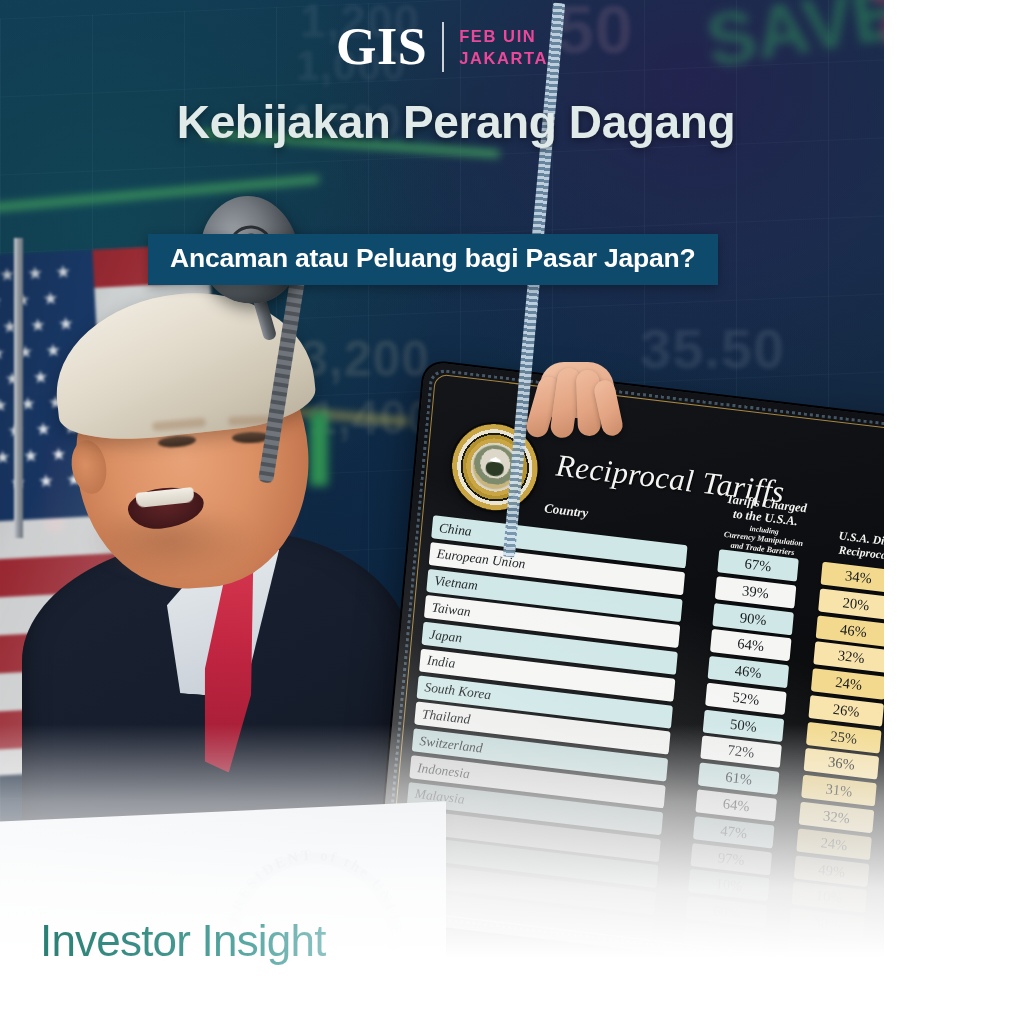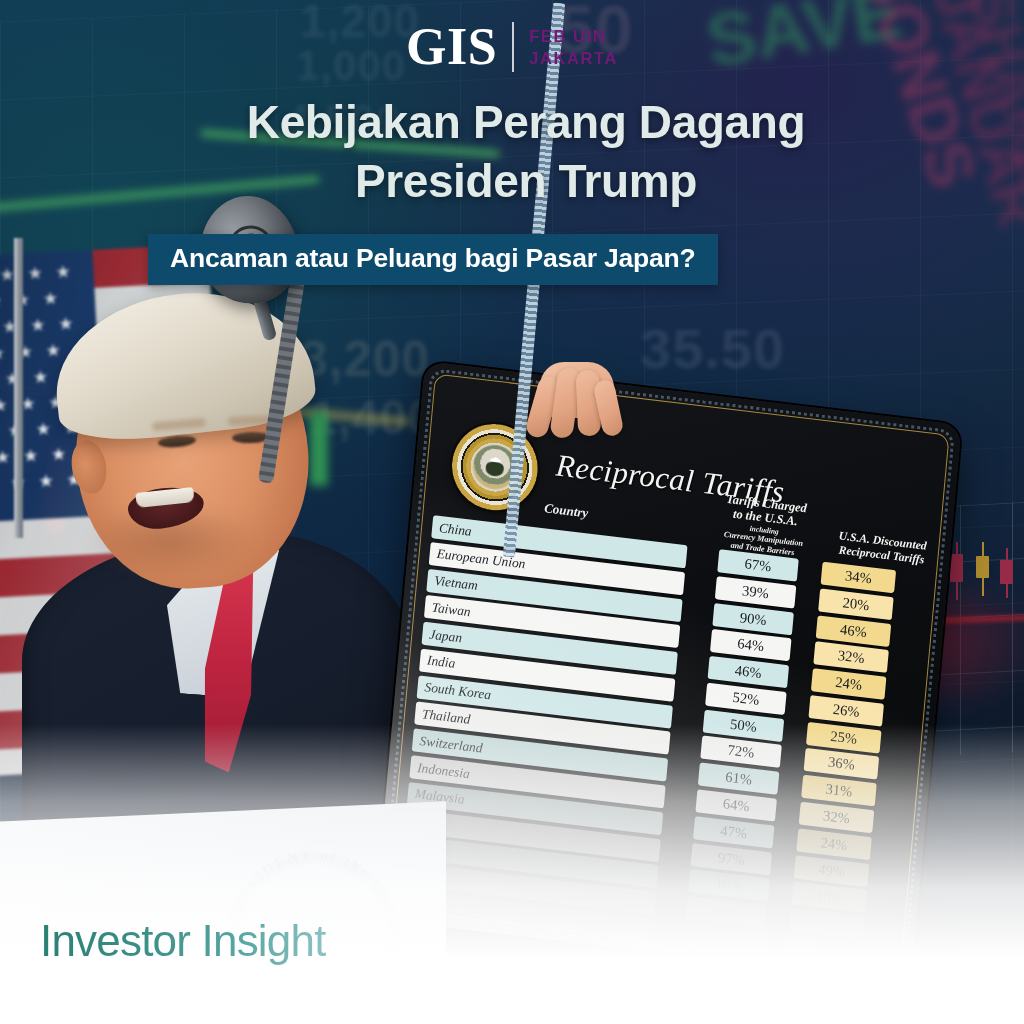--- a/index.html
+++ b/index.html
@@ -2,21 +2,21 @@
 <html><head>
 <meta charset="utf-8">
 <style>
   * { margin:0; padding:0; box-sizing:border-box; }
   html,body { width:1024px; height:1024px; overflow:hidden; }
   body {
     font-family:"Liberation Sans", sans-serif;
     background:#ffffff;
     position:relative;
   }
-  #poster { position:absolute; inset:0; width:1024px; height:1024px; overflow:hidden; }
+  #poster { position:absolute; inset:0; width:884px; height:1024px; overflow:hidden; }
 
   
   .bg-base{
     position:absolute; inset:0;
     background:
       radial-gradient(ellipse 60% 45% at 78% 8%,  rgba(40,30,80,.75) 0%, rgba(0,0,0,0) 70%),
       radial-gradient(ellipse 55% 45% at 12% 22%, rgba(16,72,88,.85) 0%, rgba(0,0,0,0) 72%),
       radial-gradient(ellipse 70% 55% at 50% 55%, rgba(10,40,70,.8) 0%, rgba(0,0,0,0) 75%),
       linear-gradient(168deg,#123b55 0%,#123449 16%,#16314c 34%,#13263f 52%,#101e33 68%,#0c1726 80%,#0a1320 100%);
   }
@@ -286,21 +286,21 @@
     box-shadow:0 2px 5px rgba(0,0,0,.3); }
   .palm{ position:absolute; left:26px; top:-4px; width:74px; height:56px; border-radius:24px 26px 18px 18px;
     background:linear-gradient(150deg,#f2c2a6,#e0a17f);}
 
   
   .logo{ position:absolute; left:0; right:0; top:22px; z-index:40;
          display:flex; align-items:center; justify-content:center; gap:15px; }
   .logo-gis{ font-size:52px; font-weight:800; color:#fff; letter-spacing:.5px;
              font-family:"Liberation Serif", serif; line-height:.96; }
   .logo-div{ width:2px; height:50px; background:rgba(255,255,255,.78); }
-  .logo-sub{ color:#701a75; font-weight:700; font-size:16.5px; letter-spacing:1.6px; line-height:1.35; }
+  .logo-sub{ color:#ec4899; font-weight:700; font-size:16.5px; letter-spacing:1.6px; line-height:1.35; }
 
   .headline{ position:absolute; left:0; right:16px; top:93px; z-index:40; text-align:center;padding-left:44px; }
   .headline .hl{
     font-size:46px; font-weight:800; color:#dfeae9; line-height:1.28;
     letter-spacing:-.4px; text-shadow:0 2px 7px rgba(0,0,0,.45);
   }
   .subbanner{
     position:absolute; left:148px; top:234px; z-index:40;
     background:#0e4a6b; padding:9px 22px 11px 22px;
     box-shadow:0 3px 10px rgba(0,0,0,.3);
@@ -560,21 +560,20 @@
     <div class="logo-gis">GIS</div>
     <div class="logo-div"></div>
     <div>
       <div class="logo-sub">FEB UIN</div>
       <div class="logo-sub">JAKARTA</div>
     </div>
   </div>
 
   <div class="headline">
     <div class="hl">Kebijakan Perang Dagang</div>
-    <div class="hl">Presiden Trump</div>
   </div>
 
   <div class="subbanner">
     <span>Ancaman atau Peluang bagi Pasar Japan?</span>
   </div>
 
   <div class="footer-text">Investor Insight</div>
 
 </div>
 

